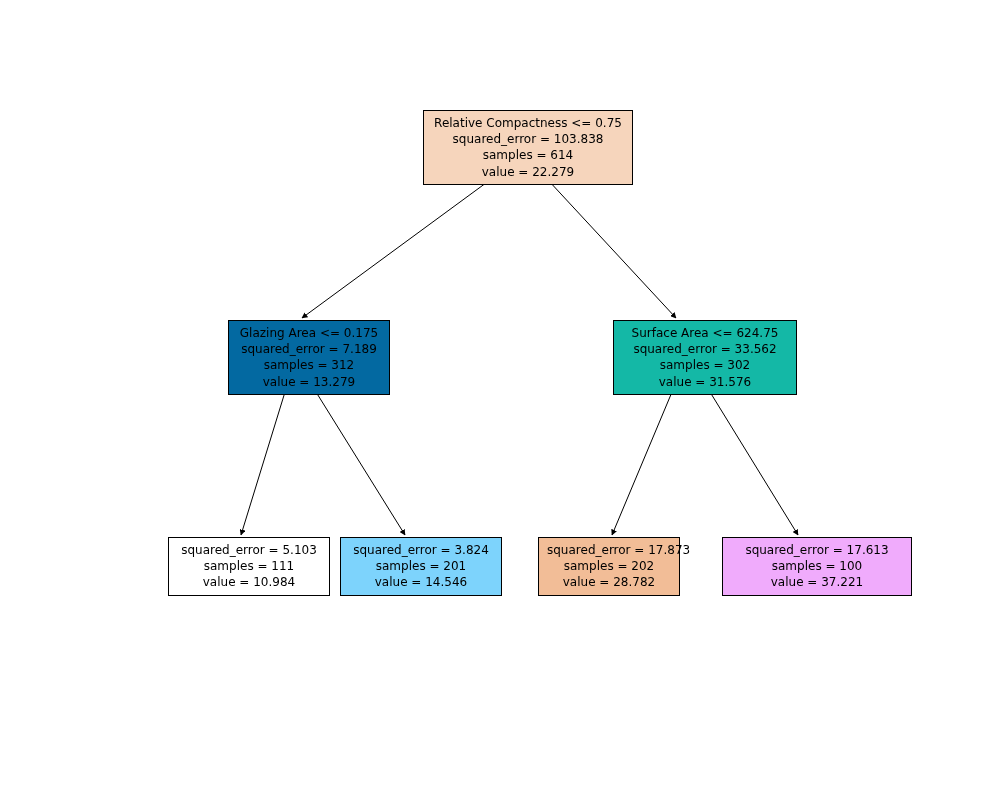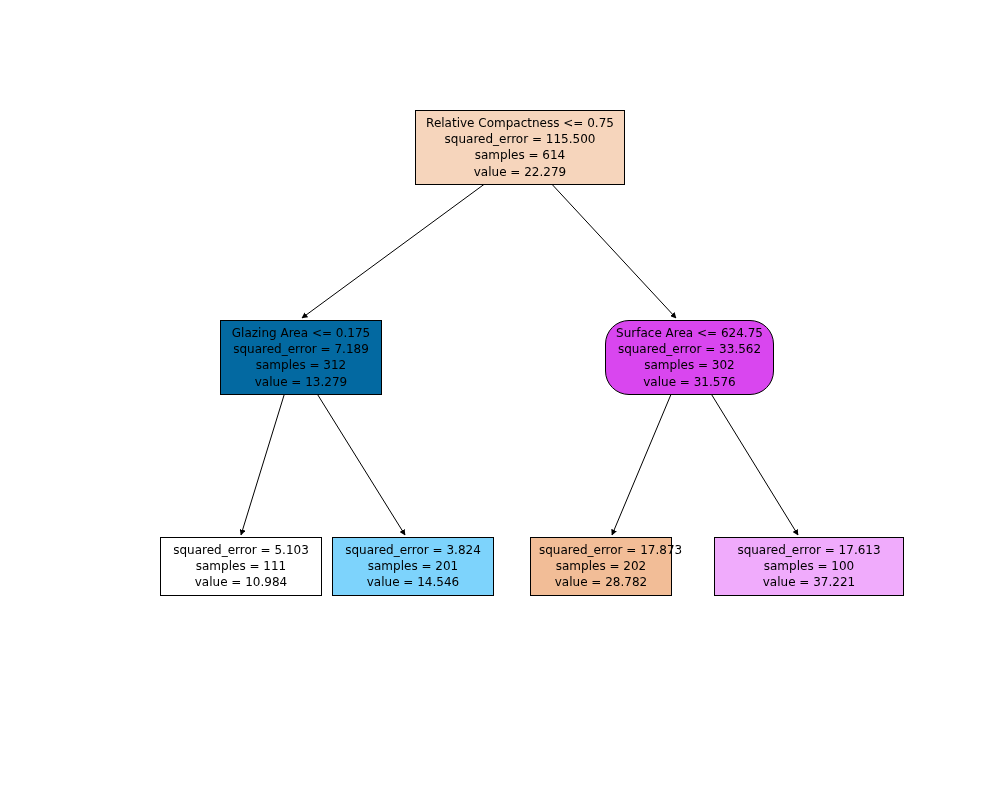--- a/index.html
+++ b/index.html
@@ -18,20 +18,21 @@
     height: 800px;
   }
   .node {
     position: absolute;
     border: 1px solid #000;
     text-align: center;
     padding: 4px 8px;
     line-height: 1.35;
     white-space: nowrap;
     box-sizing: border-box;
+    margin-left: 8px;
   }
   svg.edges {
     position: absolute;
     left: 0;
     top: 0;
     width: 1000px;
     height: 800px;
     pointer-events: none;
   }
 </style>
@@ -55,33 +56,33 @@
 
     <line x1="316" y1="392" x2="405" y2="535" stroke="#000" stroke-width="1" marker-end="url(#arrow)"></line>
 
     <line x1="672" y1="392" x2="612" y2="535" stroke="#000" stroke-width="1" marker-end="url(#arrow)"></line>
 
     <line x1="710" y1="392" x2="798" y2="535" stroke="#000" stroke-width="1" marker-end="url(#arrow)"></line>
   </svg>
 
   <div class="node" style="left:415px; top:110px; width:210px; background:#f6d5bc;">
     <div>Relative Compactness &lt;= 0.75</div>
-    <div>squared_error = 115.500</div>
+    <div>squared_error = 103.838</div>
     <div>samples = 614</div>
     <div>value = 22.279</div>
   </div>
 
   <div class="node" style="left:220px; top:320px; width:162px; background:#0369a1;">
     <div>Glazing Area &lt;= 0.175</div>
     <div>squared_error = 7.189</div>
     <div>samples = 312</div>
     <div>value = 13.279</div>
   </div>
 
-  <div class="node" style="left:605px; top:320px; width:169px; background:#d946ef;border-radius:24px;">
+  <div class="node" style="left:605px; top:320px; width:184px; background:#14b8a6;">
     <div>Surface Area &lt;= 624.75</div>
     <div>squared_error = 33.562</div>
     <div>samples = 302</div>
     <div>value = 31.576</div>
   </div>
 
   <div class="node" style="left:160px; top:537px; width:162px; background:#ffffff;">
     <div>squared_error = 5.103</div>
     <div>samples = 111</div>
     <div>value = 10.984</div>

